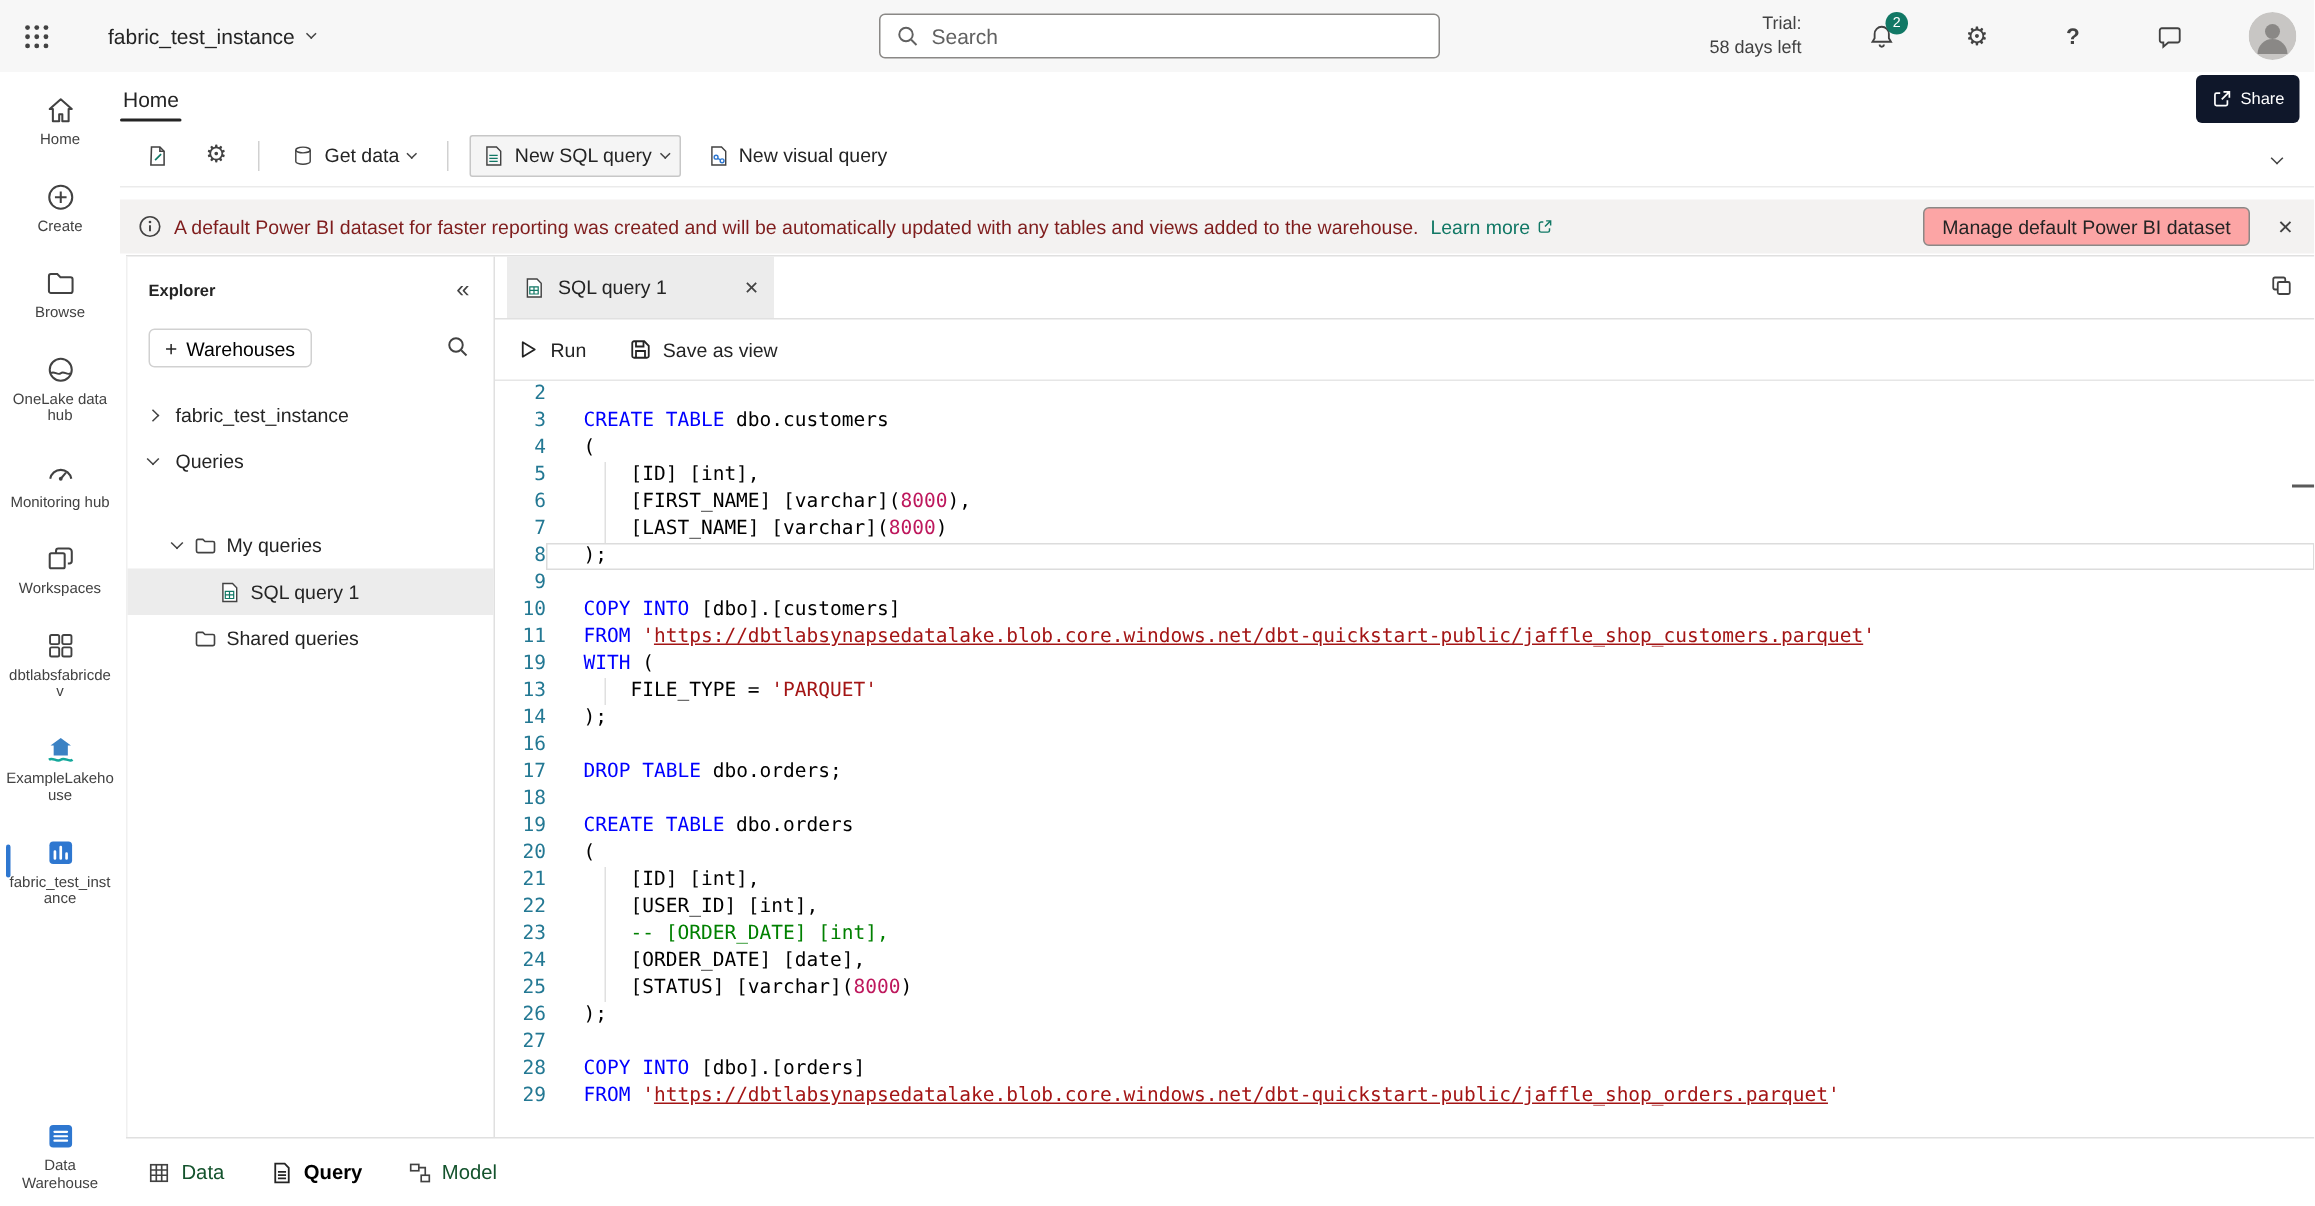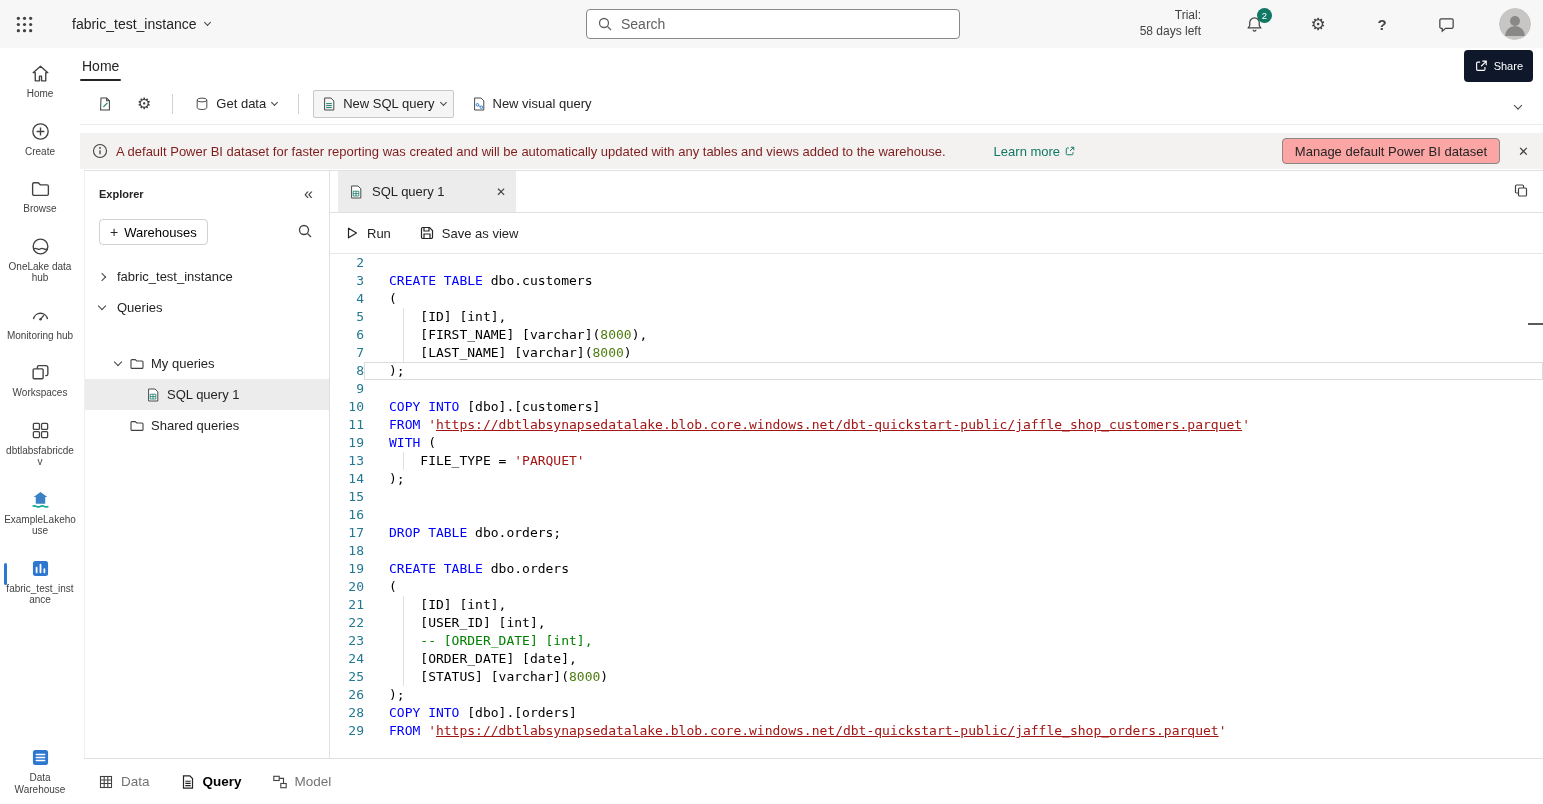--- a/index.html
+++ b/index.html
@@ -29,21 +29,21 @@
 
   .toolbar-row { position:absolute; top:83px; left:0; right:0; height:42px; background:#fff; border-bottom:1px solid #ebebeb; display:flex; align-items:center; padding-left:90px; gap:10px; }
   .tbtn { display:flex; align-items:center; gap:6px; font-size:13px; color:#242424; border:none; background:transparent; padding:5px 7px; border-radius:4px; cursor:pointer; }
   .tbtn.outlined { border:1px solid #c7c7c7; background:#f5f5f5; border-radius:2px; }
   .vdiv { width:1px; height:20px; background:#d1d1d1; margin:0 4px; }
   .ribbon-collapse { position:absolute; right:22px; top:50%; transform:translateY(-50%); border:none; background:transparent; cursor:pointer; }
 
   
   .banner { position:absolute; top:133px; left:80px; right:0; height:36px; background:#f3f2f1; display:flex; align-items:center; padding:0 14px 0 12px; gap:8px; font-size:13px; }
   .banner .msg { color:#7f1d1d; }
-  .learn-more { color:#117865; text-decoration:none; display:flex; align-items:center; gap:4px; cursor:pointer;margin-left:40px; }
+  .learn-more { color:#117865; text-decoration:none; display:flex; align-items:center; gap:4px; cursor:pointer; }
   .spacer { flex:1; }
   .manage-btn { height:26px; border:1px solid #8a8886; background:#fca5a5; border-radius:4px; padding:0 12px; font-size:13px; color:#242424; cursor:pointer; white-space:nowrap; }
   .xbtn { border:none; background:transparent; font-size:13px; color:#424242; cursor:pointer; margin-left:10px; }
 
   
   .left-rail { position:absolute; top:48px; left:0; bottom:0; width:80px; background:#fff; display:flex; flex-direction:column; align-items:stretch; padding-top:12px; gap:15px; }
   .rail-item { position:relative; display:flex; flex-direction:column; align-items:center; gap:4px; padding:3px 2px; cursor:pointer; }
   .rail-label { font-size:10px; color:#424242; text-align:center; line-height:1.15; max-width:72px; overflow-wrap:anywhere; }
   .rail-item.sel::before { content:''; position:absolute; left:4px; top:8px; width:3px; height:22px; border-radius:2px; background:#2e77d0; }
   .rail-item.bottom { margin-top:auto; margin-bottom:6px; }
@@ -86,27 +86,27 @@
 
   .editor { position:relative; flex:1; overflow:hidden; font-family:"DejaVu Sans Mono","Liberation Mono",monospace; font-size:13px; line-height:18px; background:#fff; }
   .line { display:flex; height:18px; }
   .ln { flex:none; width:34px; text-align:right; color:#237893; user-select:none; }
   .code { flex:1; position:relative; padding-left:25px; white-space:pre; color:#000; }
   .line.guide .code::before { content:''; position:absolute; left:39px; top:0; bottom:0; width:1px; background:#e0e0e0; }
   .line.cur .code { box-shadow:inset 0 0 0 1px #dcdcdc; }
   .tk { color:#0000ff; }
   .ts { color:#a31515; }
   .tu { color:#a31515; text-decoration:underline; }
-  .tn { color:#4d7c0f; }
+  .tn { color:#be185d; }
   .tc { color:#008000; }
   .ruler-mark { position:absolute; right:0; top:69px; width:15px; height:2px; background:#5a5a5a; }
 
   
   .bottom-bar { position:absolute; left:84px; right:0; bottom:0; height:46px; background:#fff; border-top:1px solid #e0e0e0; display:flex; align-items:center; padding-left:14px; gap:30px; }
-  .bottom-tab { display:flex; align-items:center; gap:7px; font-size:13.5px; color:#737373; cursor:pointer; }
+  .bottom-tab { display:flex; align-items:center; gap:7px; font-size:13.5px; color:#14532d; cursor:pointer; }
   .bottom-tab.sel { color:#000; font-weight:700; }
 </style>
 </head>
 <body>
 
 <div class="app">
 
   <div class="top-header">
     <button class="waffle">
       <svg width="17" height="17" viewBox="0 0 18 18">
@@ -507,24 +507,20 @@
             </div>
             <div class="line guide">
               <span class="ln">13</span>
               <span class="code"><span class="tp">    FILE_TYPE = </span><span class="ts">'PARQUET'</span></span>
             </div>
             <div class="line">
               <span class="ln">14</span>
               <span class="code"><span class="tp">);</span></span>
             </div>
             <div class="line">
-              <span class="ln">15</span>
-              <span class="code"></span>
-            </div>
-            <div class="line">
               <span class="ln">16</span>
               <span class="code"></span>
             </div>
             <div class="line">
               <span class="ln">17</span>
               <span class="code"><span class="tk">DROP TABLE</span><span class="tp"> dbo.orders;</span></span>
             </div>
             <div class="line">
               <span class="ln">18</span>
               <span class="code"></span>
@@ -553,20 +549,24 @@
               <span class="ln">24</span>
               <span class="code"><span class="tp">    [ORDER_DATE] [date],</span></span>
             </div>
             <div class="line guide">
               <span class="ln">25</span>
               <span class="code"><span class="tp">    [STATUS] [varchar](</span><span class="tn">8000</span><span class="tp">)</span></span>
             </div>
             <div class="line">
               <span class="ln">26</span>
               <span class="code"><span class="tp">);</span></span>
+            </div>
+            <div class="line">
+              <span class="ln">27</span>
+              <span class="code"></span>
             </div>
             <div class="line">
               <span class="ln">28</span>
               <span class="code"><span class="tk">COPY INTO</span><span class="tp"> [dbo].[orders]</span></span>
             </div>
             <div class="line">
               <span class="ln">29</span>
               <span class="code"><span class="tk">FROM</span><span class="tp"> </span><span class="ts">'</span><span class="tu">https://dbtlabsynapsedatalake.blob.core.windows.net/dbt-quickstart-public/jaffle_shop_orders.parquet</span><span class="ts">'</span></span>
             </div>
           </div>

